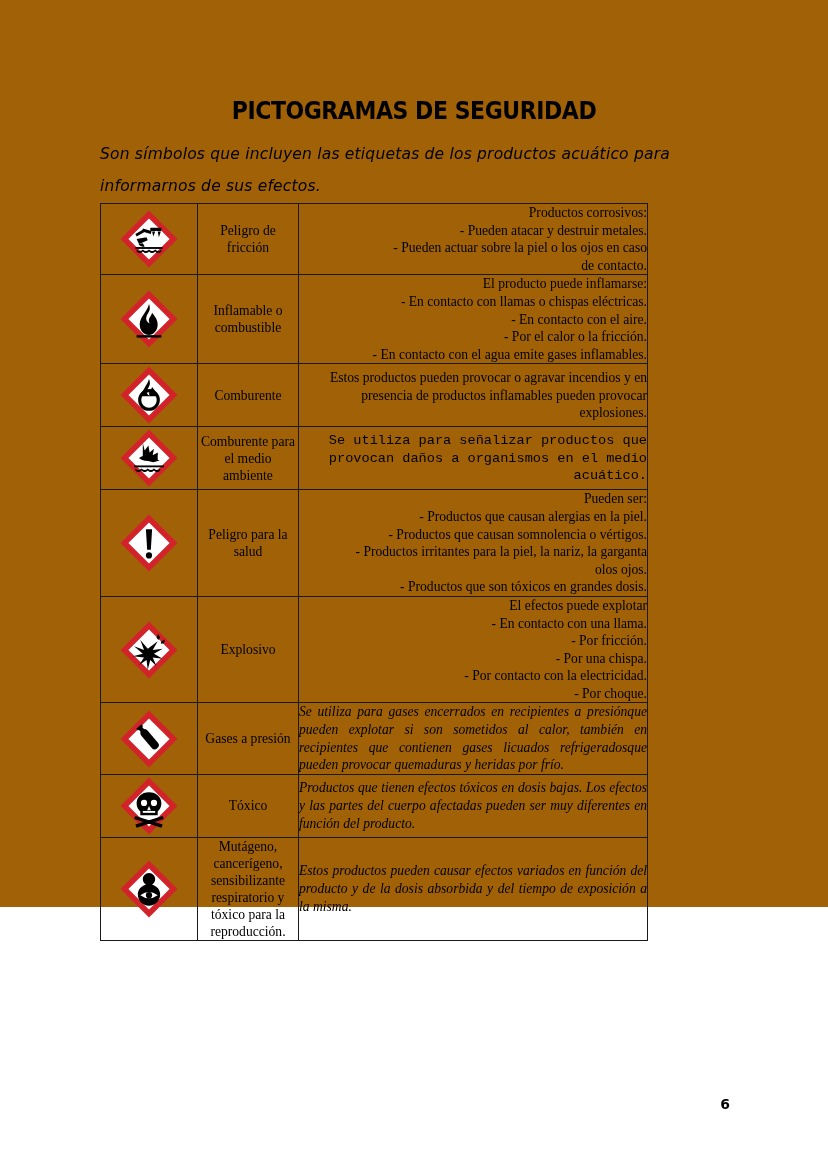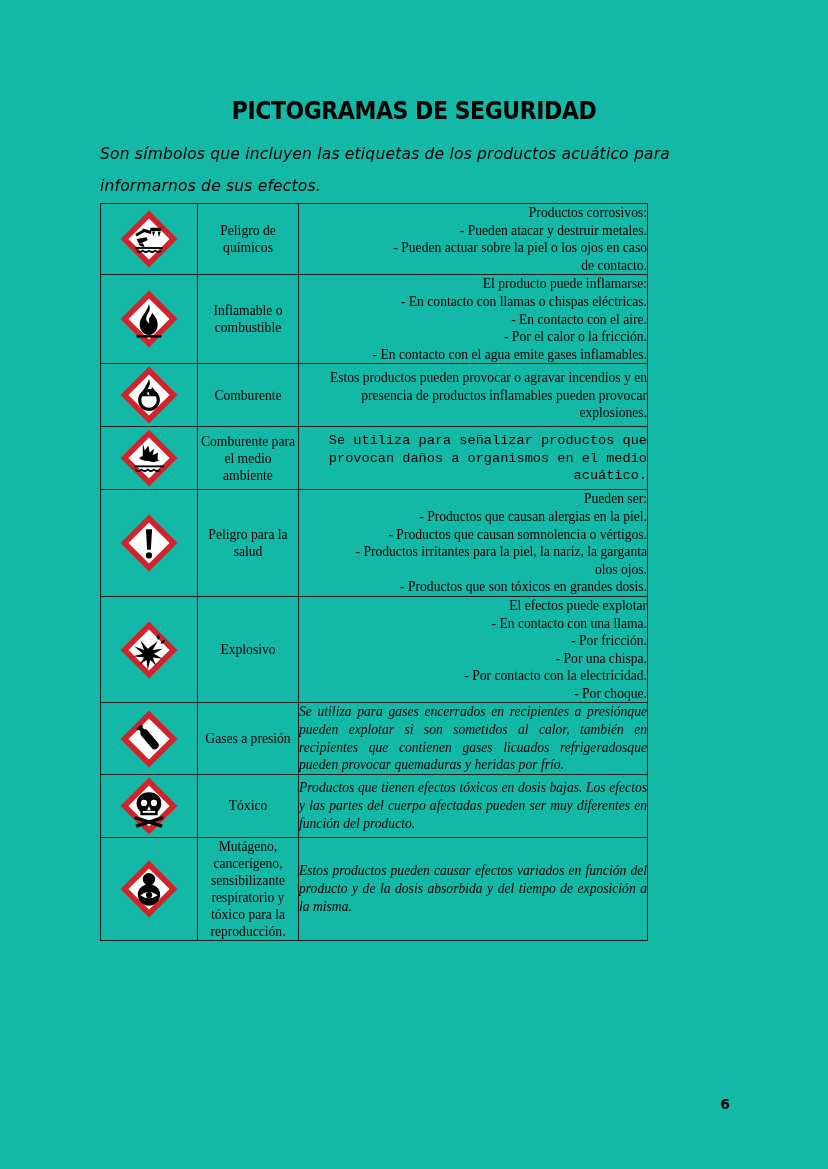--- a/index.html
+++ b/index.html
@@ -12,22 +12,22 @@
     height: 1169px;
     position: relative;
     font-family: "Liberation Serif", serif;
     color: #000000;
     overflow: hidden;
   }
   .page {
     position: absolute;
     left: 0; top: 0;
     width: 828px;
-    height: 1169px;
-    background: #14b8a6;
+    height: 907px;
+    background: #a16207;
   }
   .title {
     position: absolute;
     top: 96px;
     left: 0;
     width: 828px;
     text-align: center;
     font-family: "DejaVu Sans", sans-serif;
     font-weight: bold;
     font-size: 25px;
@@ -125,21 +125,21 @@
               <path d="M30 50 l4 8 l14 -6 l-2 -5 z"></path>
               <path d="M33 58 q4 6 10 4 l-3 -5 z"></path>
               <rect x="52" y="32" width="18" height="5" rx="1"></rect>
               <path d="M55 38 l2 8 l3 -8 z"></path>
               <path d="M64 38 l2 9 l3 -9 z"></path>
               <path d="M28 63 h44 v3 h-44 z"></path>
               <path d="M30 67 q5 5 10 0 q5 5 10 0 q5 5 10 0 q5 5 10 0 l0 3 q-5 5 -10 0 q-5 5 -10 0 q-5 5 -10 0 q-5 5 -10 0 z"></path>
             </g>
           </svg>
         </td>
-        <td class="name-cell">Peligro de químicos</td>
+        <td class="name-cell">Peligro de fricción</td>
         <td class="desc-cell" style="white-space:pre-wrap;">Productos corrosivos:
 - Pueden atacar y destruir metales.
 - Pueden actuar sobre la piel o los ojos en caso
 de contacto.</td>
       </tr>
 
       <tr>
         <td class="icon-cell">
           <svg class="ghs" viewBox="0 0 100 100">
             <rect x="22" y="22" width="56" height="56" transform="rotate(45 50 50)" fill="#fff" stroke="#d2232a" stroke-width="9"></rect>

